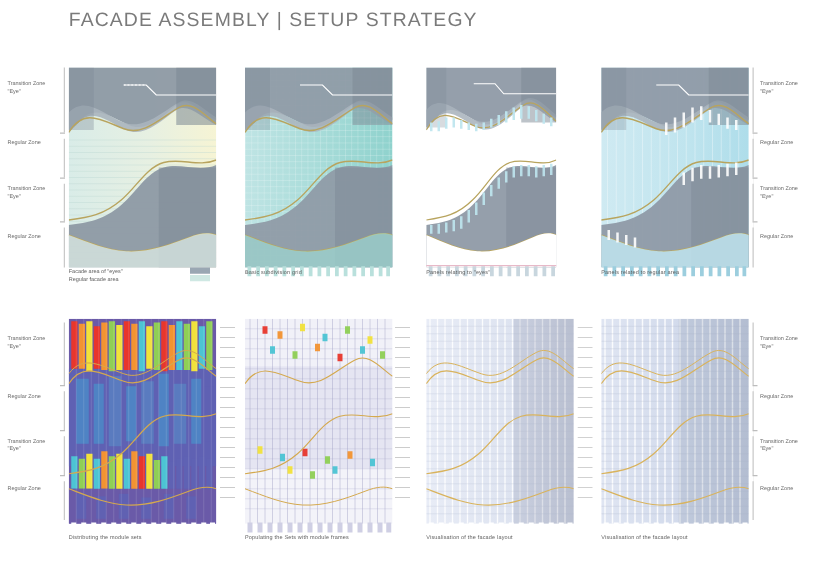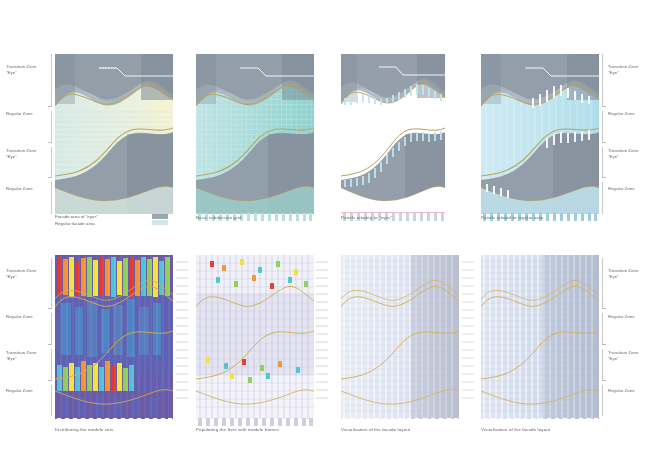--- a/index.html
+++ b/index.html
@@ -43,20 +43,21 @@
   .swatch{position:absolute;width:16px;height:4.5px;}
 
   
   .uline{position:absolute;height:1px;}
 </style>
 </head>
 <body>
 
 <div class="board">
 
+  <div class="title">FACADE ASSEMBLY  |  SETUP STRATEGY</div>
 
   <div class="axis" style="left:4px;top:54px;width:50px;height:160px;">
     <div class="ztext" style="left:2px;top:10px;">
       <span>Transition Zone</span><br><span>"Eye"</span>
     </div>
     <div class="ztext" style="left:2px;top:57px;">
       <span>Regular Zone</span>
     </div>
     <div class="ztext" style="left:2px;top:94px;">
       <span>Transition Zone</span><br><span>"Eye"</span>

